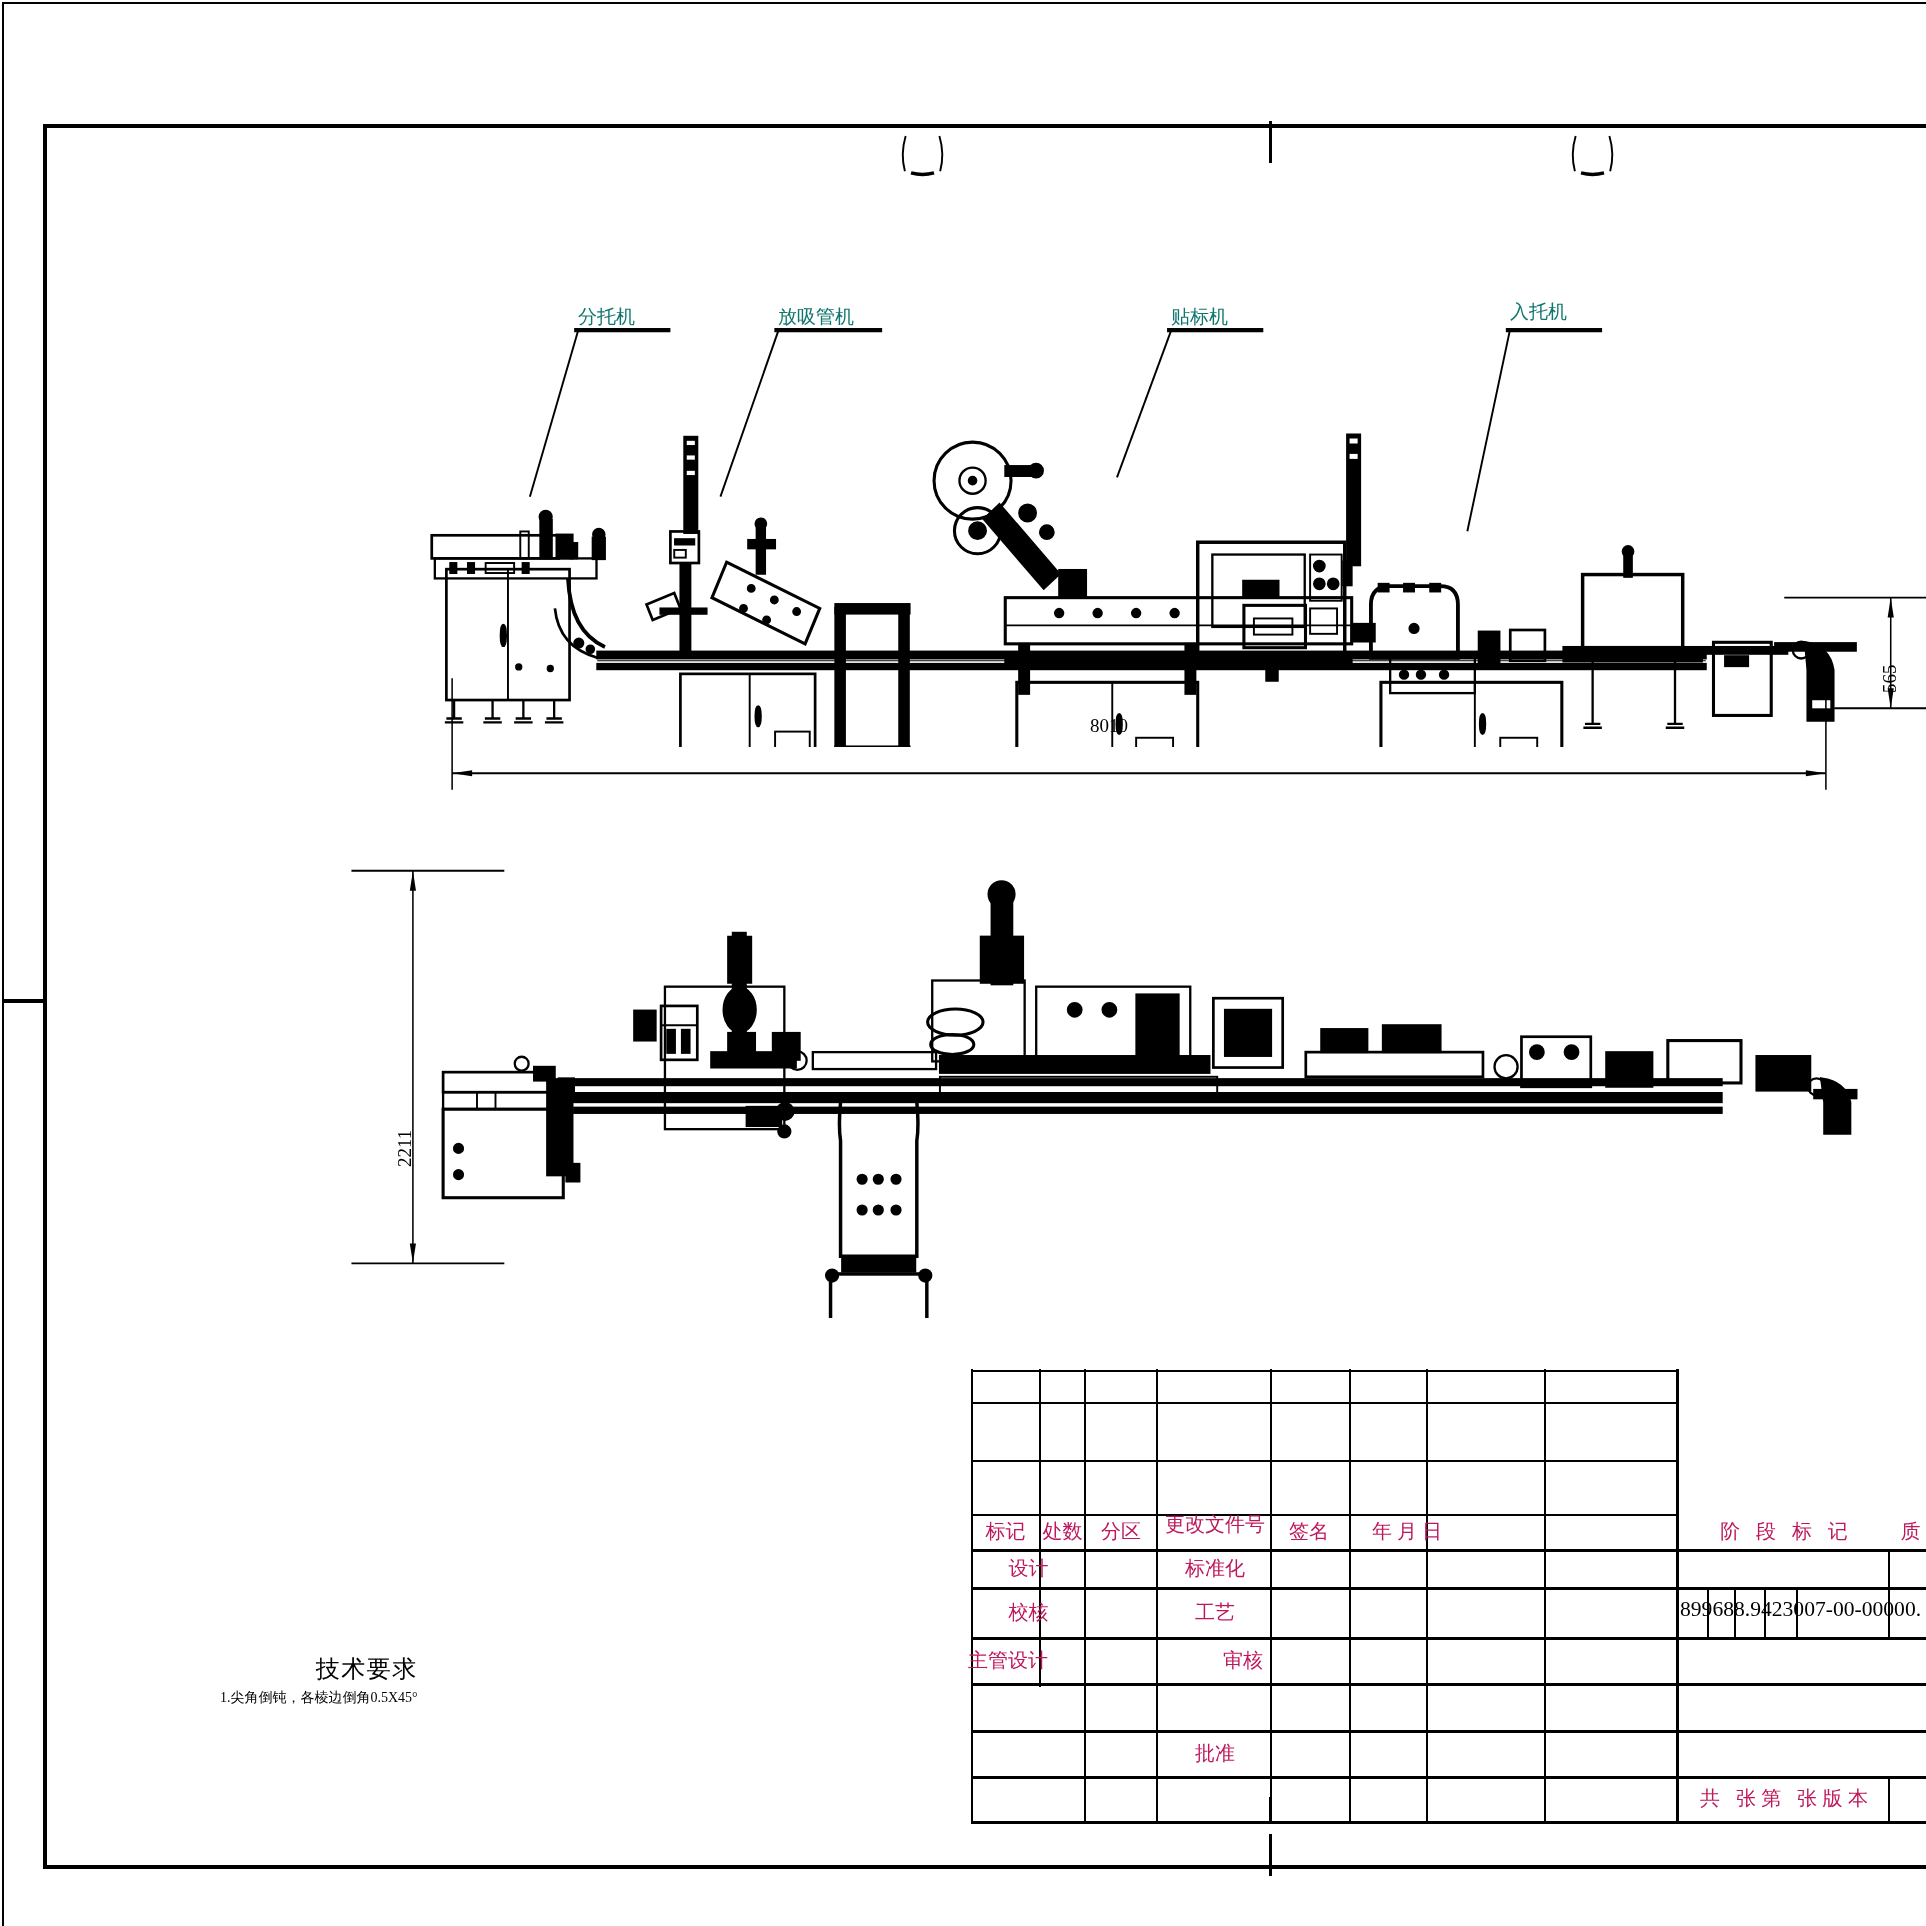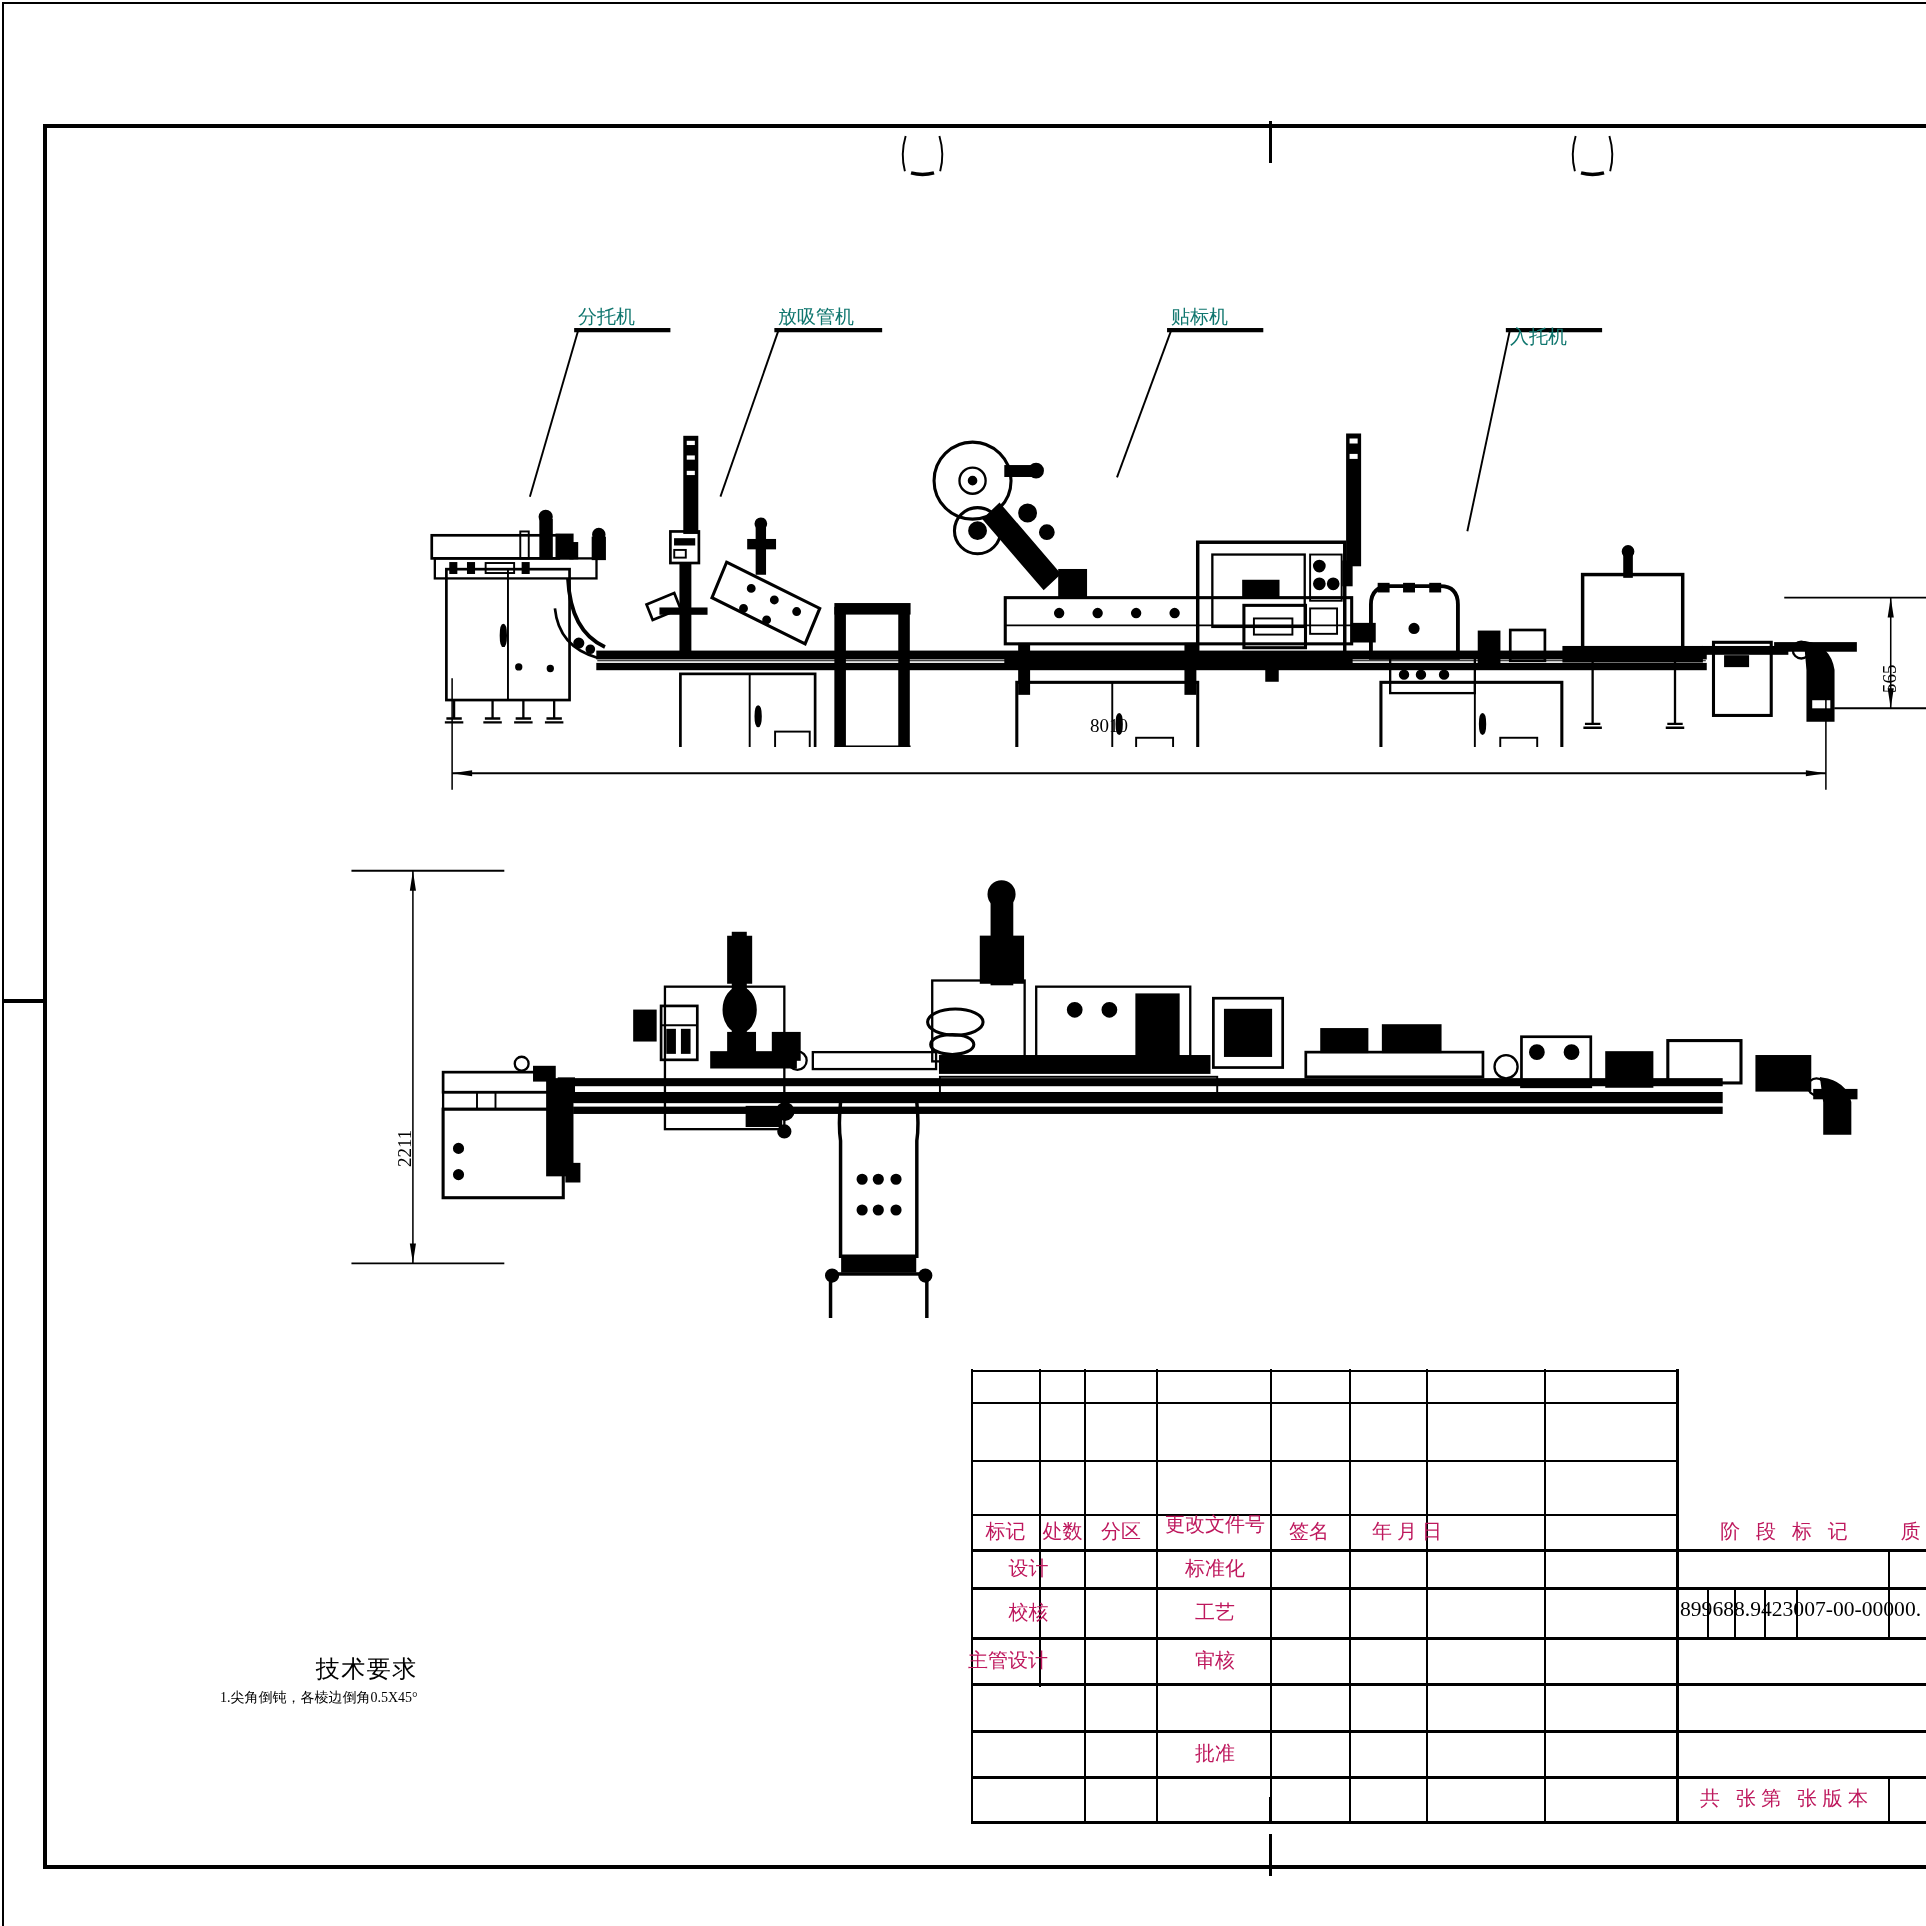--- a/index.html
+++ b/index.html
@@ -340,21 +340,21 @@
       <line x1="3040" y1="860" x2="2900" y2="1240" stroke="#000" stroke-width="5"></line>
       <rect x="3030" y="852" width="250" height="11" fill="#000"></rect>
 
       <line x1="3920" y1="860" x2="3810" y2="1380" stroke="#000" stroke-width="5"></line>
       <rect x="3910" y="852" width="250" height="11" fill="#000"></rect>
     </svg>
 
     <div class="mlabel" style="left:578px;top:304px;">分托机</div>
     <div class="mlabel" style="left:778px;top:304px;">放吸管机</div>
     <div class="mlabel" style="left:1171px;top:304px;">贴标机</div>
-    <div class="mlabel" style="left:1510px;top:324px;text-align:center;">入托机</div>
+    <div class="mlabel" style="left:1510px;top:299px;text-align:center;">入托机</div>
   </div>
 
   <svg style="position:absolute;left:424px;top:678px;" width="1425" height="112" viewBox="0 0 3700 290">
     <line x1="73" y1="0" x2="73" y2="290" stroke="#000" stroke-width="4"></line>
     <line x1="3640" y1="0" x2="3640" y2="290" stroke="#000" stroke-width="4"></line>
     <line x1="73" y1="247" x2="3640" y2="247" stroke="#000" stroke-width="5"></line>
     <polygon points="73,247 125,239 125,255" fill="#000"></polygon>
     <polygon points="3640,247 3588,239 3588,255" fill="#000"></polygon>
   </svg>
   <div class="dimtext" style="left:1090px;top:715px;">8010</div>
@@ -426,21 +426,21 @@
     <div class="cell" style="left:1273px;top:1514px;width:72px;height:35px;">签名</div>
     <div class="cell" style="left:1351px;top:1514px;width:112px;height:35px;">年 月 日</div>
 
     <div class="cell" style="left:973px;top:1549px;width:111px;height:38px;">设计</div>
     <div class="cell" style="left:1159px;top:1549px;width:112px;height:38px;">标准化</div>
 
     <div class="cell" style="left:973px;top:1587px;width:111px;height:50px;">校核</div>
     <div class="cell" style="left:1159px;top:1587px;width:112px;height:50px;">工艺</div>
 
     <div class="cell" style="left:932px;top:1637px;width:152px;height:46px;">主管设计</div>
-    <div class="cell" style="left:1159px;top:1637px;width:112px;height:46px;">审核</div>
+    <div class="cell" style="left:1159px;top:1637px;width:112px;height:46px;padding-left:28px;">审核</div>
 
     <div class="cell" style="left:1159px;top:1730px;width:112px;height:46px;">批准</div>
 
     <div class="cell sp" style="left:1680px;top:1514px;width:208px;height:35px;">阶 段 标 记</div>
     <div class="cell sp" style="left:1890px;top:1514px;width:77px;height:35px;">质 量</div>
 
     <div class="ovl" style="left:1680px;top:1597px;">899688.9423007-00-00000.</div>
 
     <div class="cell sp" style="left:1680px;top:1776px;width:208px;height:45px;">共  张第  张版本</div>
 

